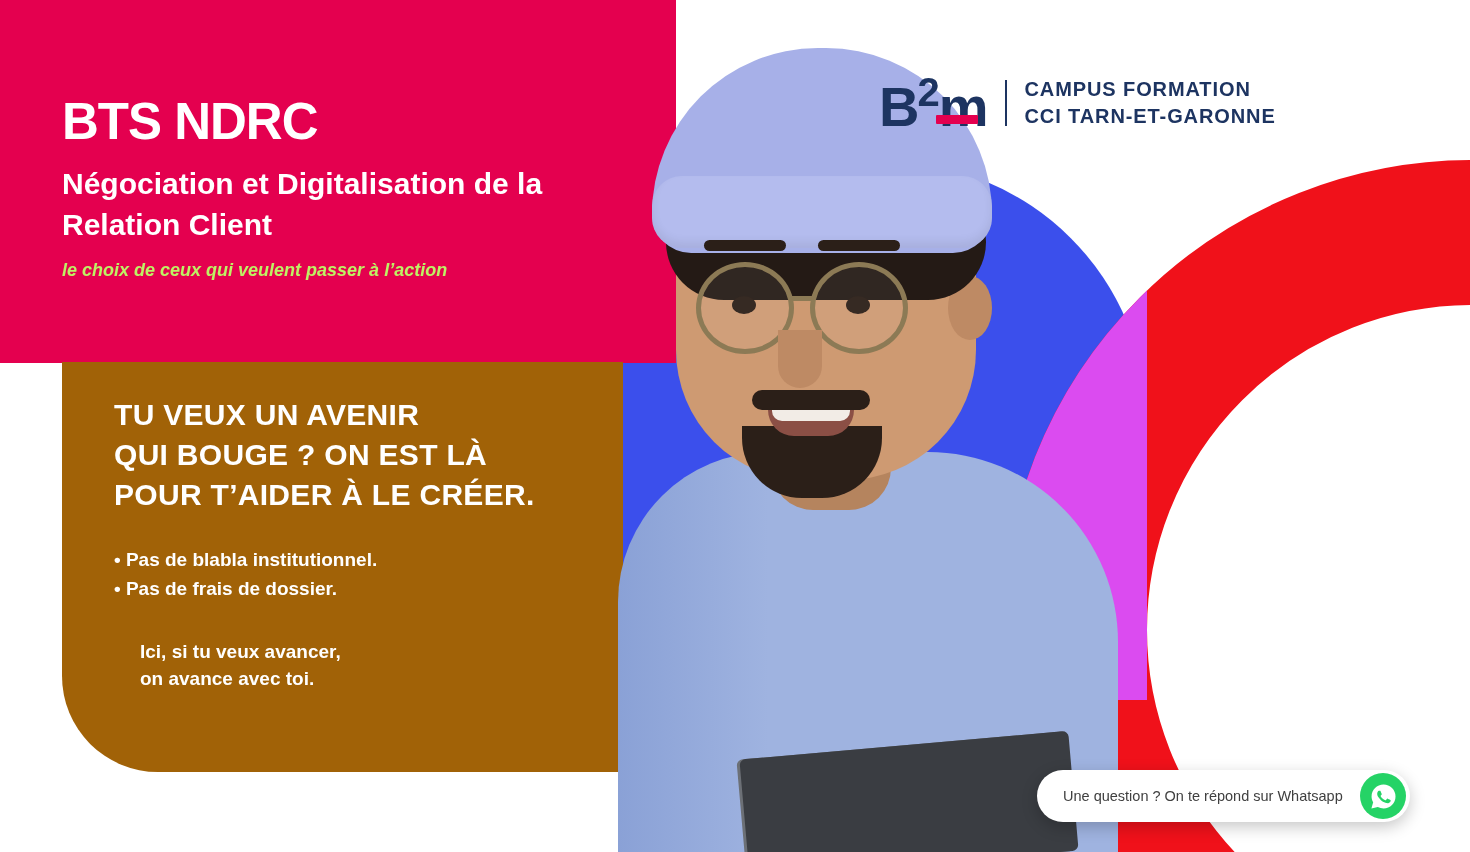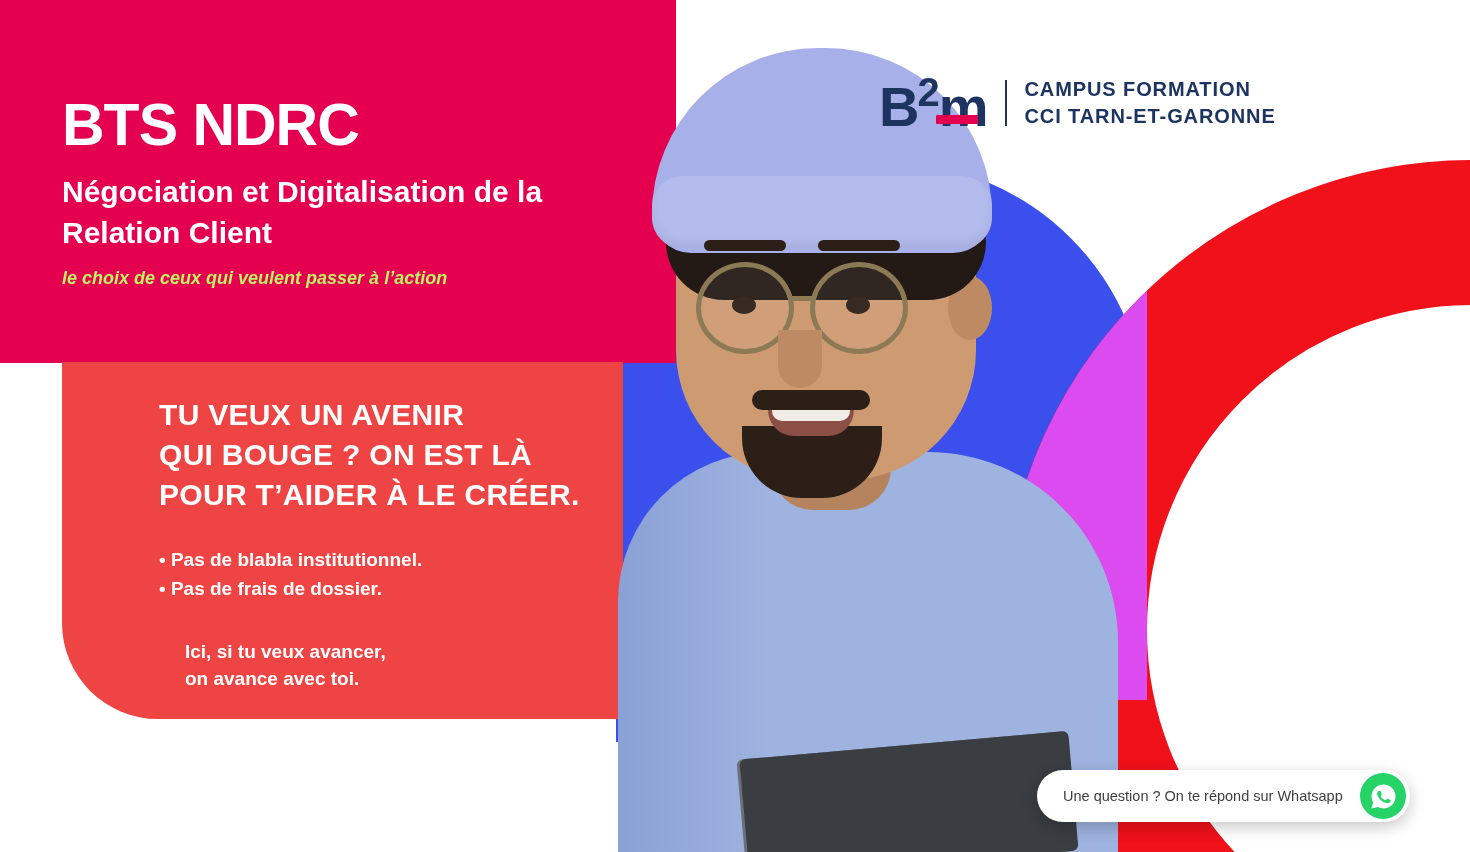--- a/index.html
+++ b/index.html
@@ -48,21 +48,21 @@
   
   .pink-panel {
     position:absolute;
     left:0; top:0;
     width:676px; height:363px;
     background:#E4004F;
     z-index:3;
   }
   .pink-inner { padding:96px 0 0 62px; }
   .course-code {
-    font-size:59px;
+    font-size:51px;
     font-weight:800;
     letter-spacing:-1px;
     color:#ffffff;
     line-height:1.0;
   }
   .course-title {
     margin-top:16px;
     font-size:30px;
     font-weight:700;
     color:#ffffff;
@@ -74,25 +74,24 @@
     font-size:18px;
     font-style:italic;
     font-weight:600;
     color:#bef264;
   }
 
   
   .blue-panel {
     position:absolute;
     left:62px; top:362px;
-    width:561px; height:357px;
-    background:#ef4444;
+    width:561px; height:410px;
+    background:#a16207;
     border-radius:0 0 0 96px;
     z-index:3;
-    padding-left:45px;
   }
   .blue-inner { padding:33px 0 0 52px; }
   .headline {
     font-size:30px;
     font-weight:800;
     color:#ffffff;
     line-height:1.33;
     letter-spacing:0.3px;
   }
   .body-copy {

